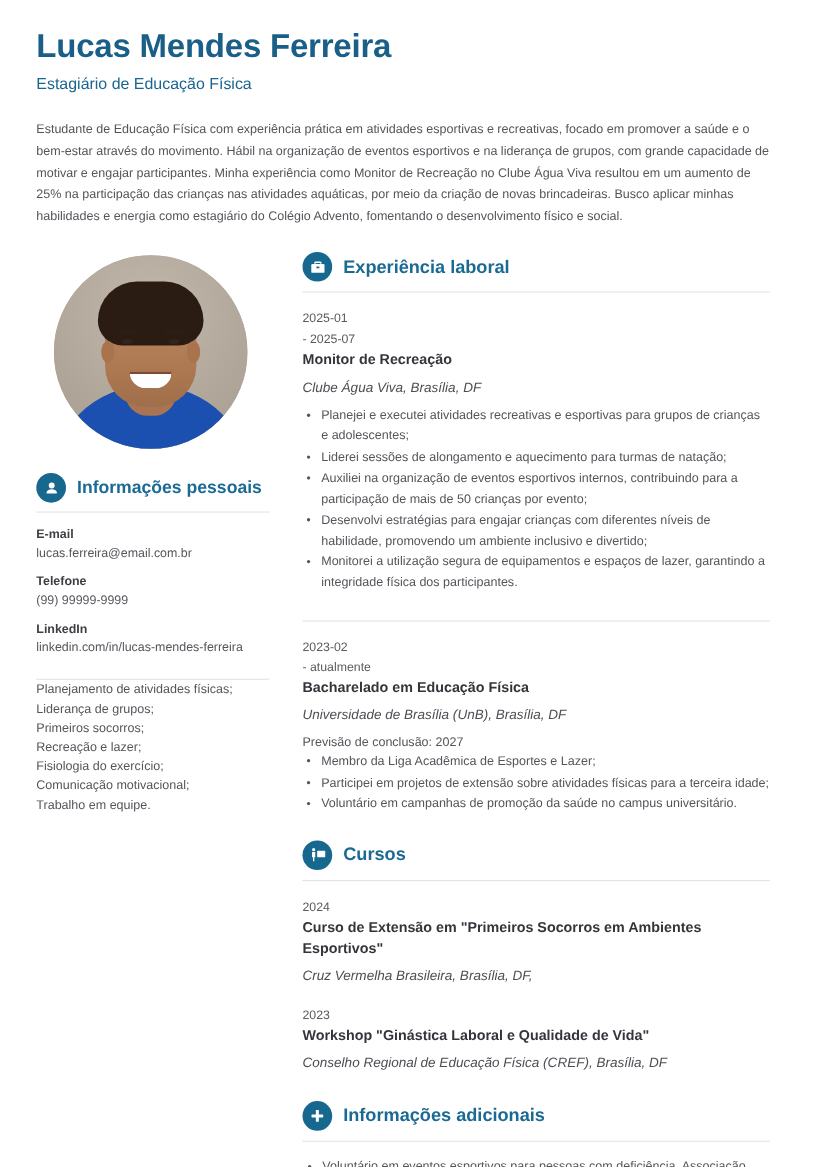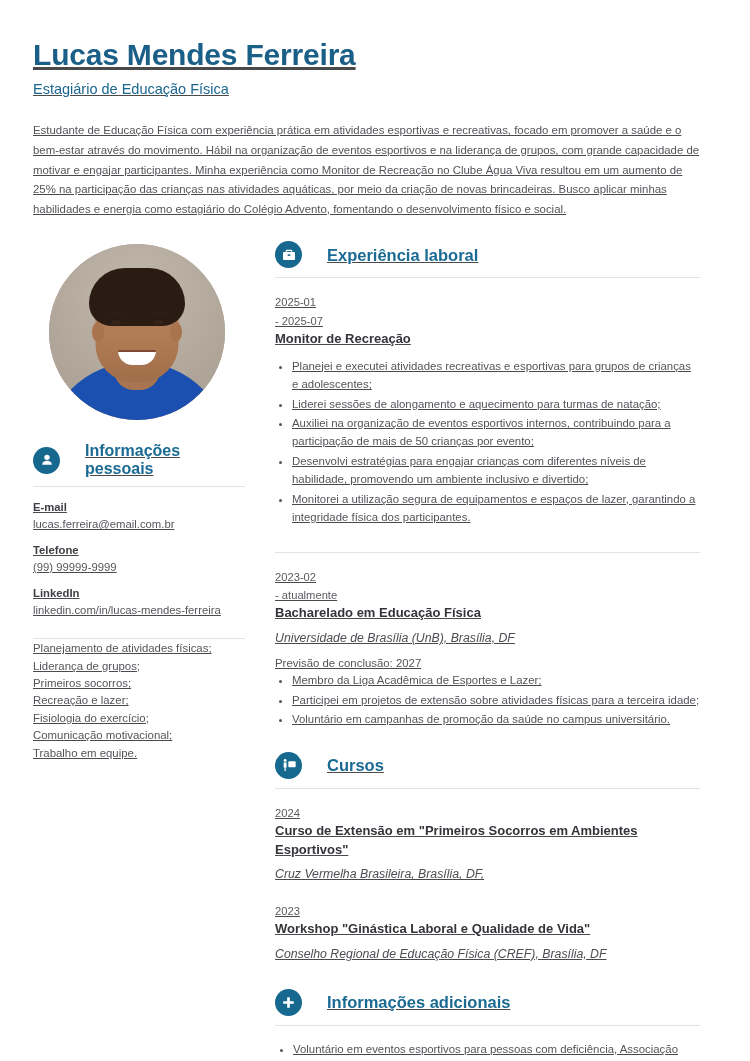--- a/index.html
+++ b/index.html
@@ -10,23 +10,22 @@
     background: #ffffff;
     font-family: "Liberation Sans", sans-serif;
     color: #4a4a4a;
     overflow: hidden;
   }
 
   .page {
     width: 727px;
     height: 1061px;
     background: #ffffff;
-    padding: 38px 27px 0 33px;
+    padding: 26px 27px 0 33px;
     position: relative;
-    text-decoration: underline;
   }
 
   
   .cv-name {
     font-size: 30px;
     font-weight: bold;
     color: #1a5f87;
     letter-spacing: -0.2px;
     line-height: 1.1;
   }
@@ -135,21 +134,21 @@
     border-top: 2px solid #7c4a34;
   }
 
   
   .sec {
     margin-top: 22px;
   }
   .sec-head {
     display: flex;
     align-items: center;
-    gap: 25px;
+    gap: 10px;
   }
   .sec-icon {
     width: 27px; height: 27px;
     flex: none;
     border-radius: 50%;
     background: #17688f;
     display: flex;
     align-items: center;
     justify-content: center;
   }
@@ -325,20 +324,21 @@
         </div>
         <div class="sec-rule"></div>
 
         <div class="entry">
           <div class="entry-date">
             <div>2025-01</div>
             <div>- 2025-07</div>
           </div>
           <div class="entry-main">
             <div class="entry-title">Monitor de Recreação</div>
+            <div class="entry-org">Clube Água Viva, Brasília, DF</div>
             <ul class="bullets">
               <li>Planejei e executei atividades recreativas e esportivas para grupos de crianças e adolescentes;</li>
               <li>Liderei sessões de alongamento e aquecimento para turmas de natação;</li>
               <li>Auxiliei na organização de eventos esportivos internos, contribuindo para a participação de mais de 50 crianças por evento;</li>
               <li>Desenvolvi estratégias para engajar crianças com diferentes níveis de habilidade, promovendo um ambiente inclusivo e divertido;</li>
               <li>Monitorei a utilização segura de equipamentos e espaços de lazer, garantindo a integridade física dos participantes.</li>
             </ul>
           </div>
         </div>
       </div>

